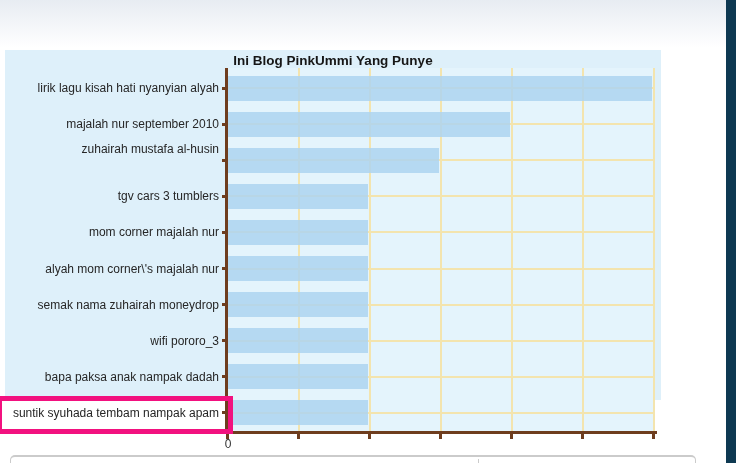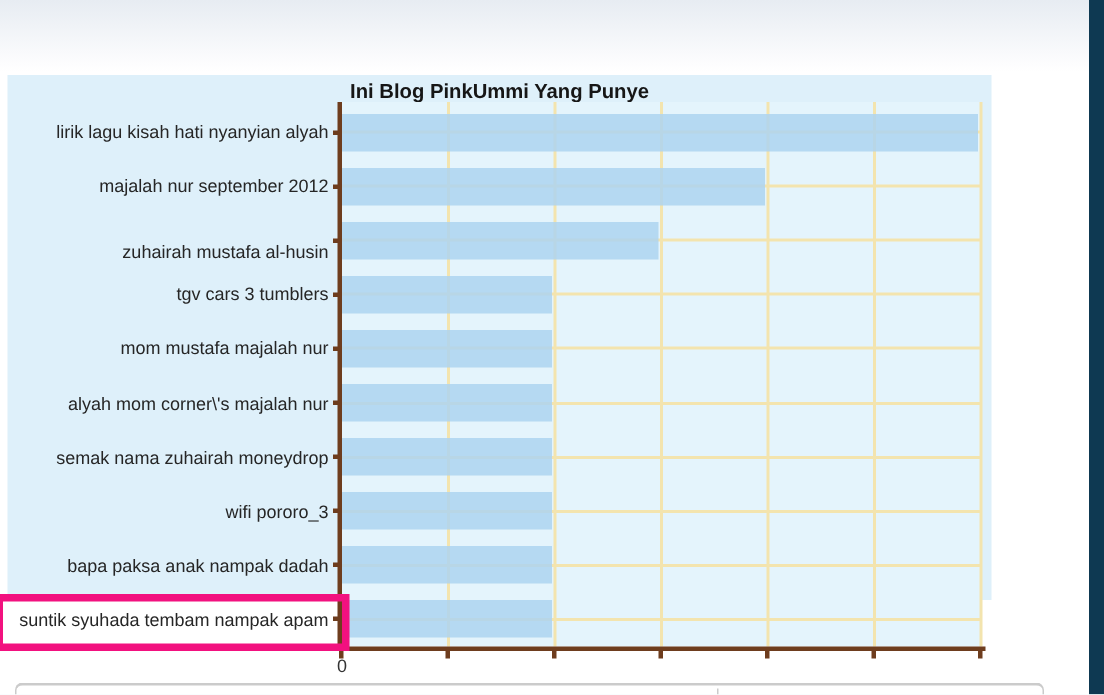--- a/index.html
+++ b/index.html
@@ -87,24 +87,24 @@
         <div class="x-tick" style="left: 221px;"></div>
         <div class="x-tick" style="left: 292px;"></div>
         <div class="x-tick" style="left: 363px;"></div>
         <div class="x-tick" style="left: 434px;"></div>
         <div class="x-tick" style="left: 505px;"></div>
         <div class="x-tick" style="left: 576px;"></div>
         <div class="x-tick" style="left: 647px;"></div>
       </div>
     <div id="labels">
         <div class="cat-label" style="top: 30px;">lirik lagu kisah hati nyanyian alyah</div>
-        <div class="cat-label" style="top: 66.1px;">majalah nur september 2012</div>
-        <div class="cat-label" style="top: 110px;">zuhairah mustafa al-husin</div>
+        <div class="cat-label" style="top: 66.1px;">majalah nur september 2010</div>
+        <div class="cat-label" style="top: 91px;">zuhairah mustafa al-husin</div>
         <div class="cat-label" style="top: 138.3px;">tgv cars 3 tumblers</div>
-        <div class="cat-label" style="top: 174.4px;">mom mustafa majalah nur</div>
+        <div class="cat-label" style="top: 174.4px;">mom corner majalah nur</div>
         <div class="cat-label" style="top: 210.5px;">alyah mom corner\'s majalah nur</div>
         <div class="cat-label" style="top: 246.6px;">semak nama zuhairah moneydrop</div>
         <div class="cat-label" style="top: 282.7px; text-align: right;">wifi pororo_3</div>
         <div class="cat-label" style="top: 318.8px;">bapa paksa anak nampak dadah</div>
         <div class="cat-label" style="top: 354.9px;">suntik syuhada tembam nampak apam</div>
       </div>
 
     <div class="zero-label">0</div>
   </div>
 

